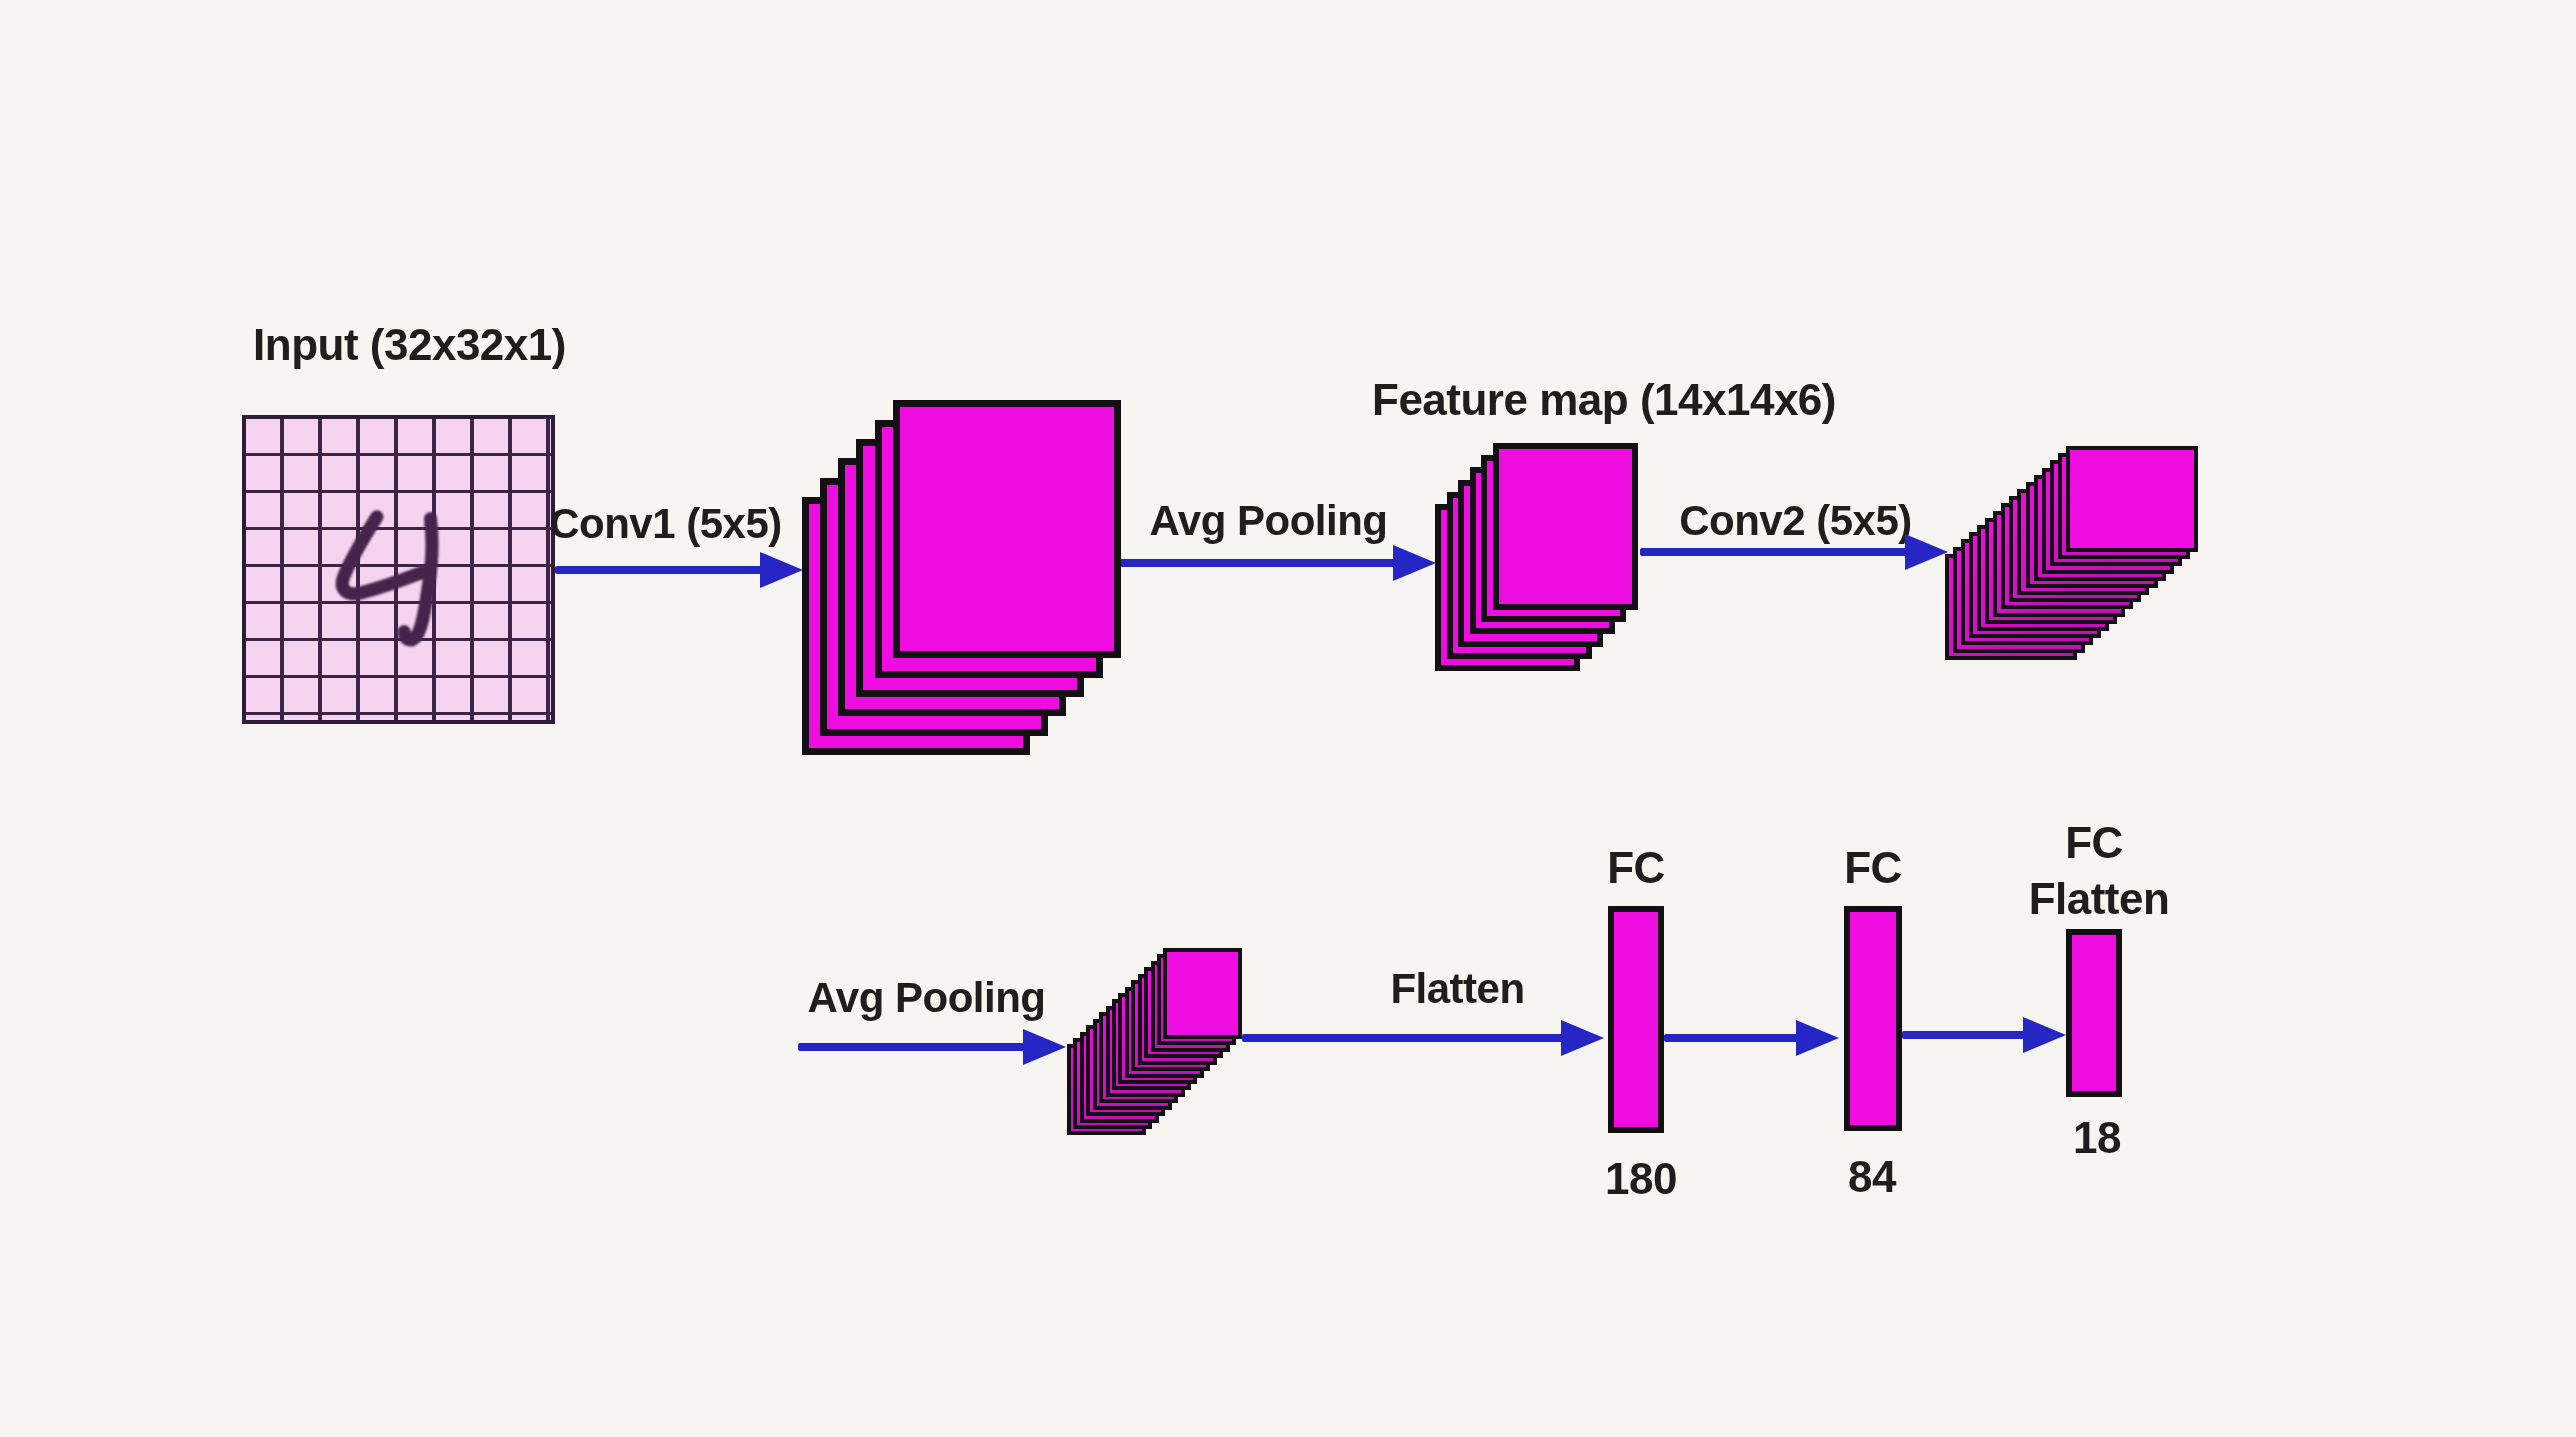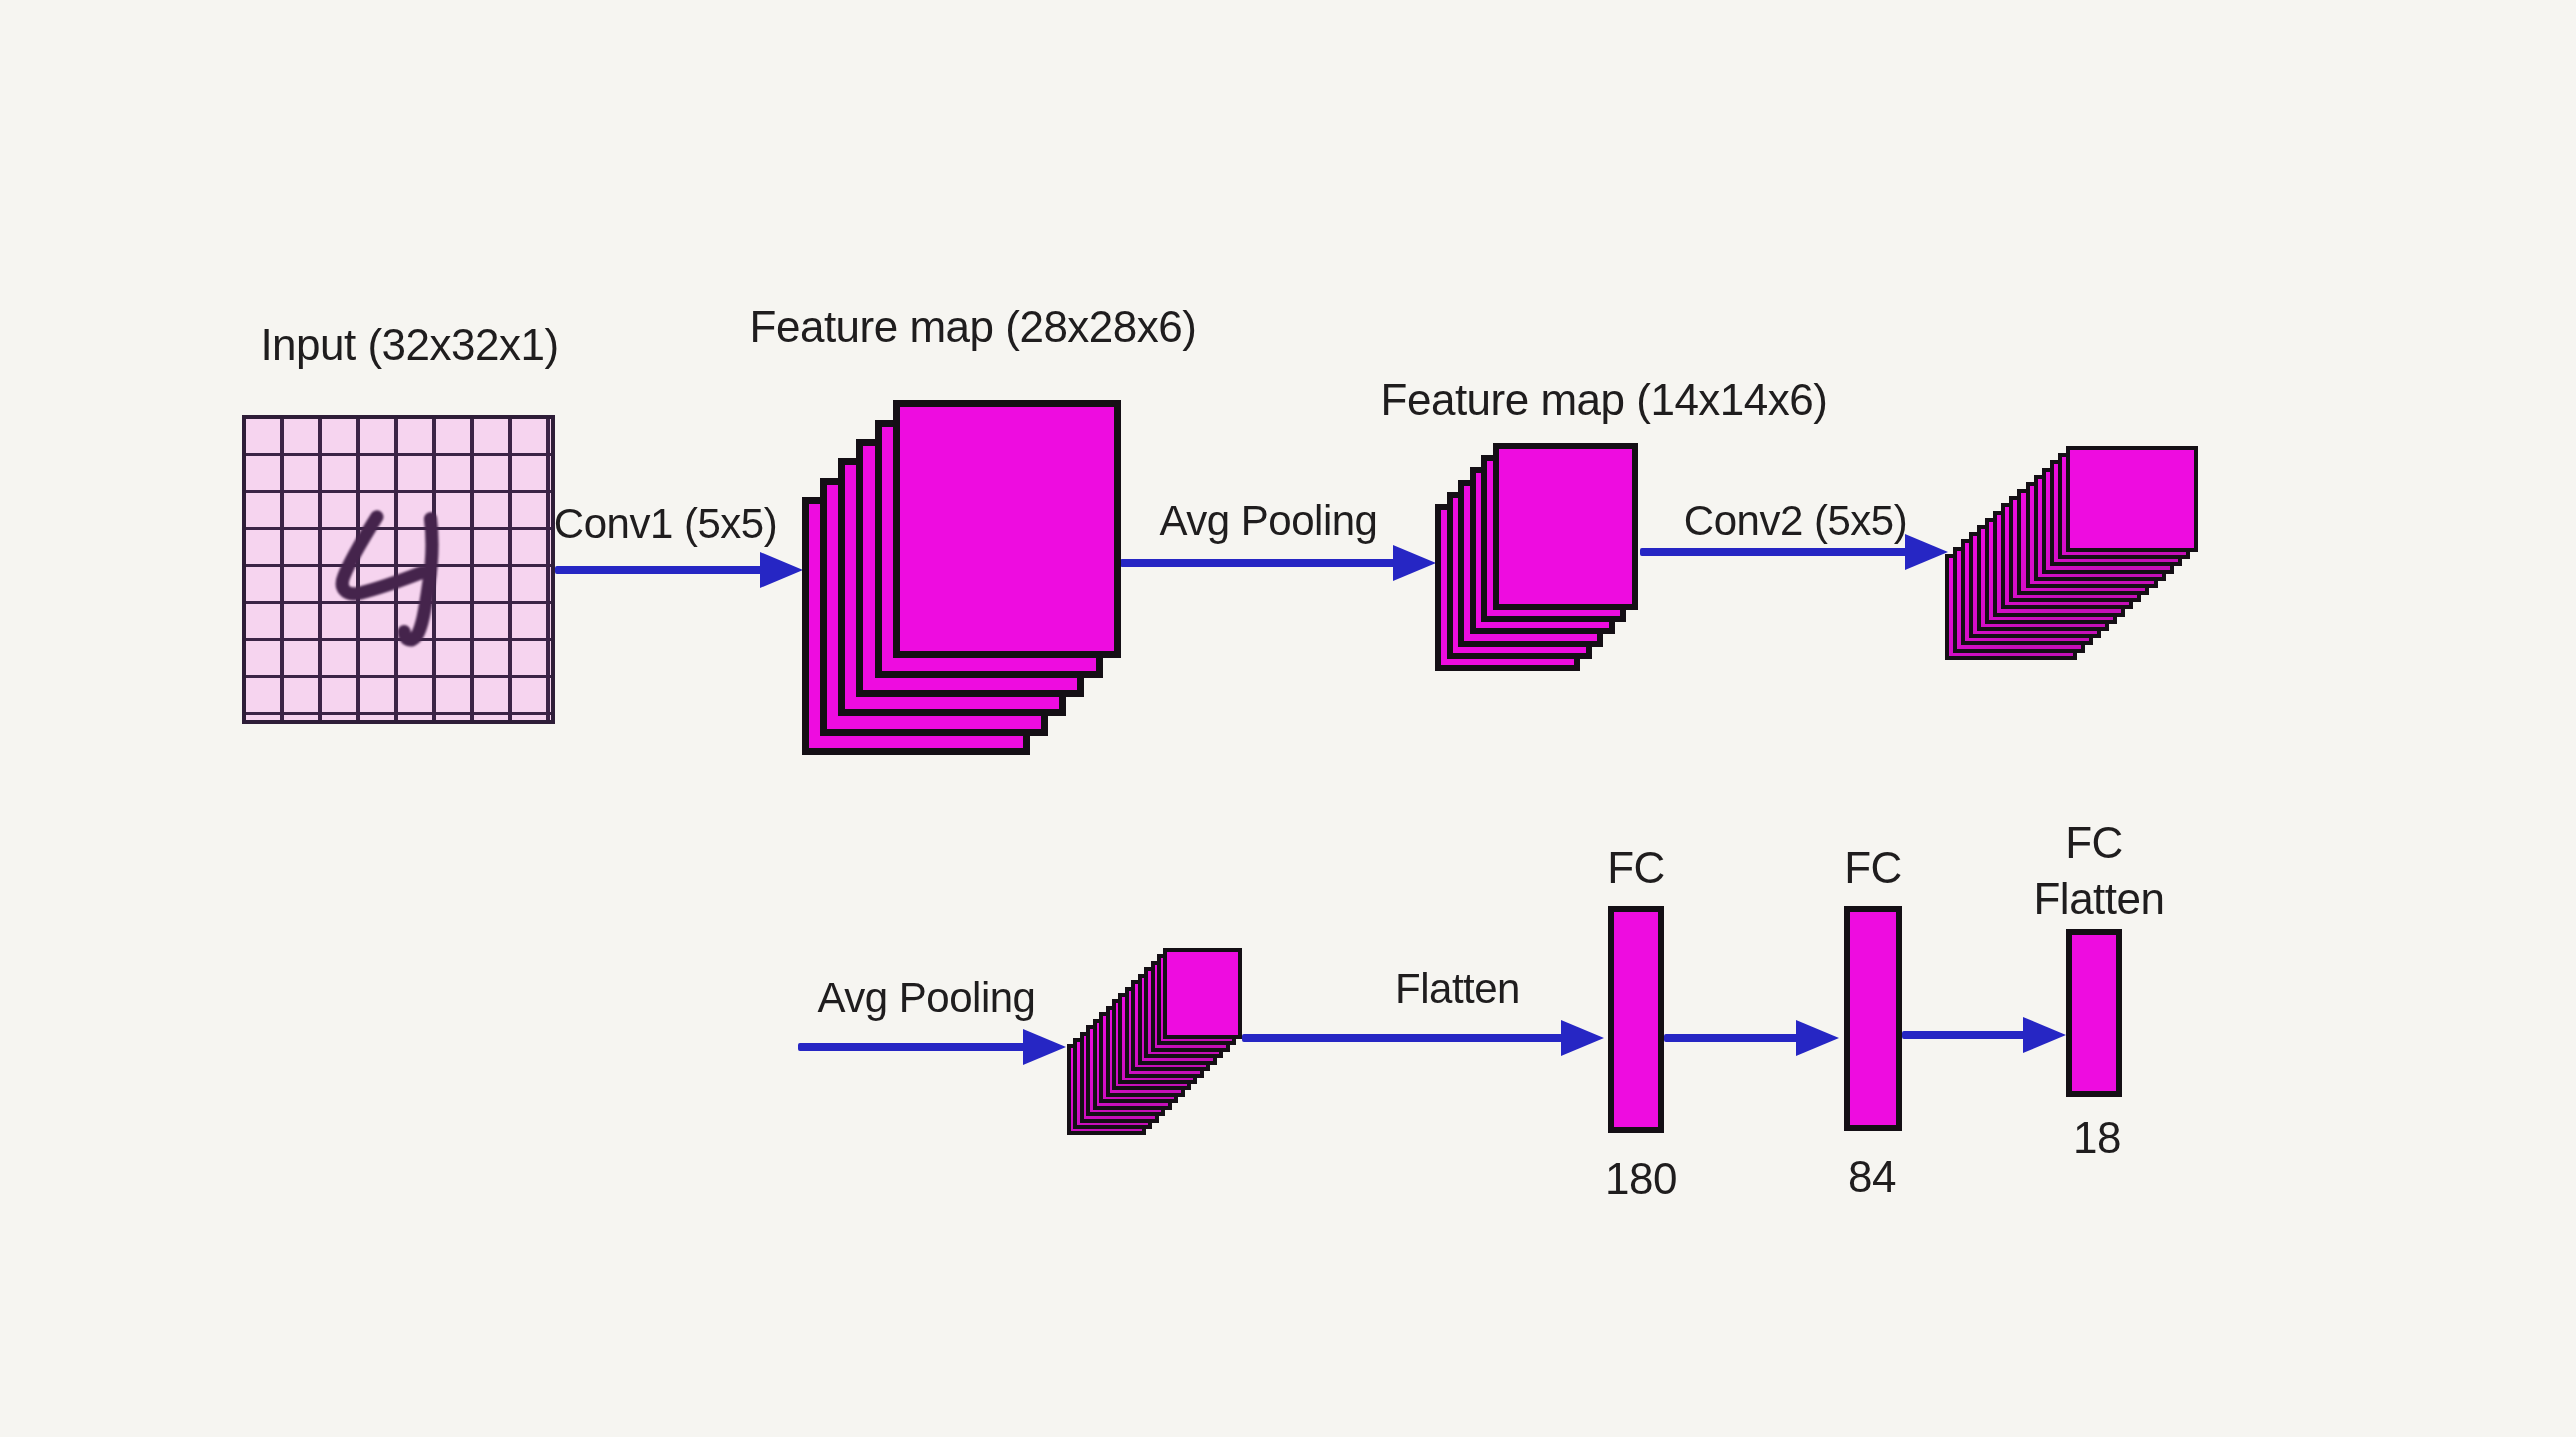--- a/index.html
+++ b/index.html
@@ -9,21 +9,21 @@
     --outline:#140f15;
     --background:#f6f5f1;
     --input-fill:#f6d4ef;
     --input-grid-line:#3b2446;
     --digit-ink:#45244c;
     --text:#1f1d1e;
   }
   *{margin:0;padding:0;box-sizing:border-box;}
   html,body{width:2576px;height:1438px;overflow:hidden;}
   body{font-family:"Liberation Sans", sans-serif;background:var(--background);}
-  .canvas{position:relative;width:2576px;height:1438px;background:var(--background);}
+  .canvas{position:relative;width:2576px;height:1438px;background:var(--background);font-weight:bold;}
 
   
   .lbl{position:absolute;color:var(--text);text-align:center;white-space:nowrap;letter-spacing:-0.5px;}
   .title{font-size:44px;}
   .edge-label{font-size:42px;}
   .units{font-size:44px;}
 
   
   .grid{
     position:absolute;left:242px;top:415px;width:313px;height:309px;
@@ -102,21 +102,20 @@
       </g>
     </svg>
   </div>
 
   <div class="lbl edge-label" id="l-conv1">Conv1 (5x5)</div>
   <div class="arrow" id="a-conv1">
     <span class="shaft"></span>
     <span class="head"></span>
   </div>
 
-  <div class="lbl title" id="t-fm1">Feature map (28x28x6)</div>
   <div class="stack" id="s-fm1" style="width: 319px; height: 356px;">
       <div class="sheet" style="left: 0px; top: 97px; width: 228px; height: 258px; z-index: 0; border-width: 7.5px;"></div>
       <div class="sheet" style="left: 18px; top: 78px; width: 228px; height: 258px; z-index: 1; border-width: 7.5px;"></div>
       <div class="sheet" style="left: 36px; top: 58px; width: 228px; height: 258px; z-index: 2; border-width: 7.5px;"></div>
       <div class="sheet" style="left: 54px; top: 39px; width: 228px; height: 258px; z-index: 3; border-width: 7.5px;"></div>
       <div class="sheet" style="left: 73px; top: 19.5px; width: 228px; height: 258px; z-index: 4; border-width: 7.5px;"></div>
       <div class="sheet front" style="left: 91px; top: 0px; width: 228px; height: 258px; z-index: 5; border-width: 7.5px;"></div>
     </div>
 
   <div class="lbl edge-label" id="l-avgp1">Avg Pooling</div>

